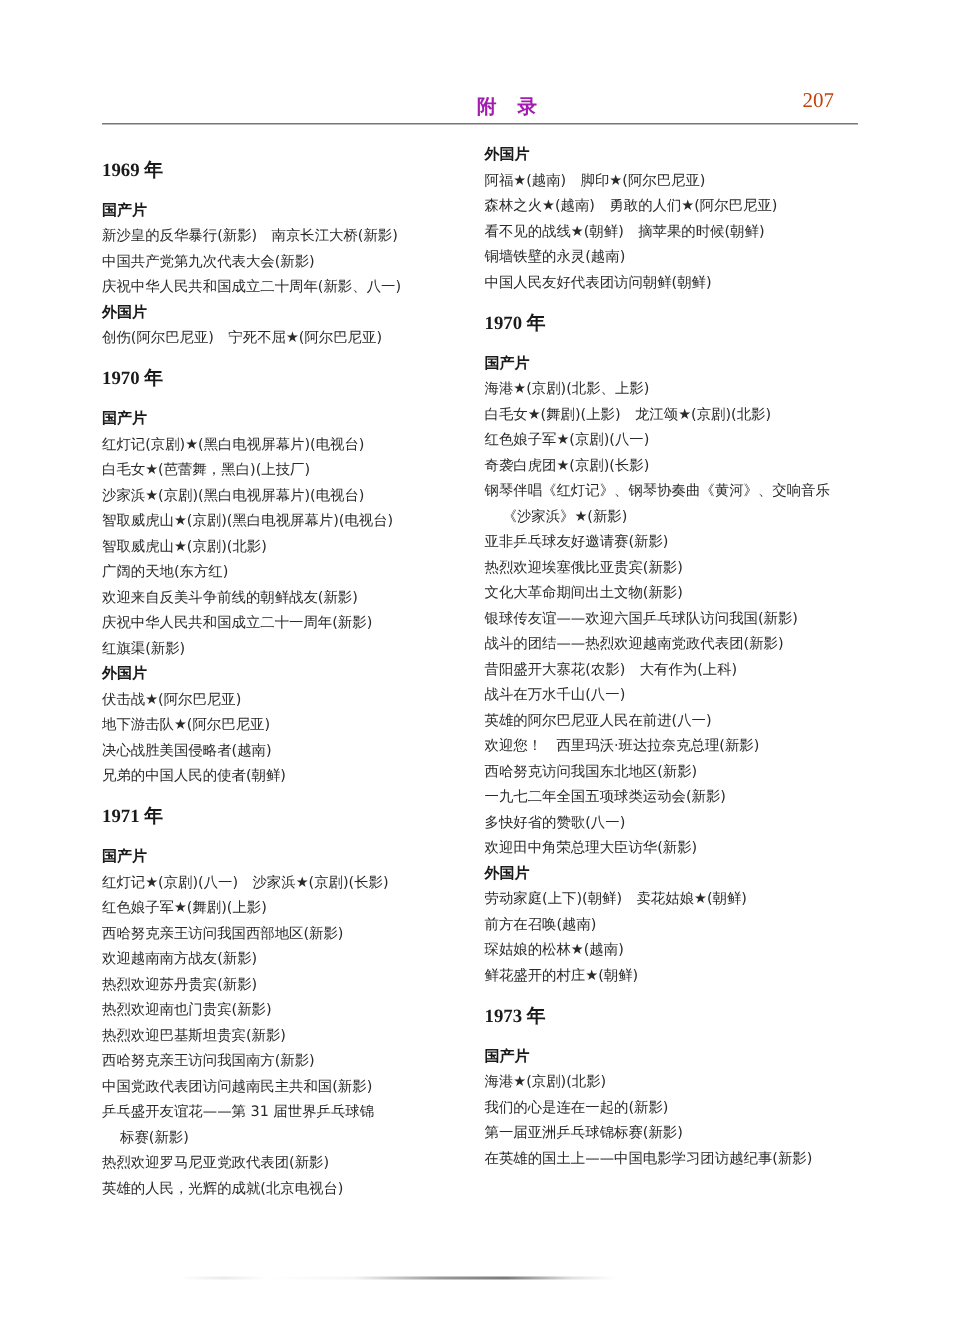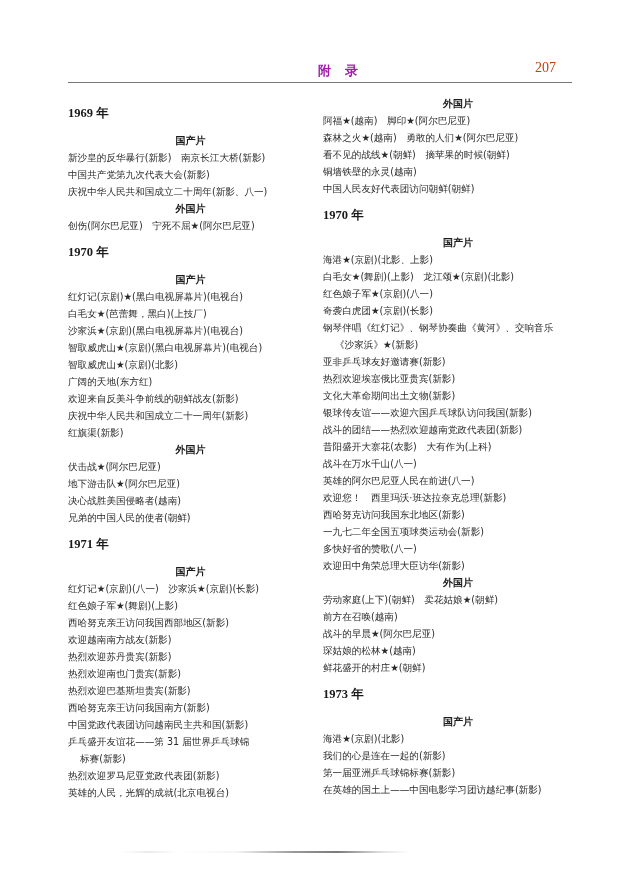--- a/index.html
+++ b/index.html
@@ -26,21 +26,21 @@
     position: absolute; top: 95px;
     font-size: 10.5px; line-height: 17px;
   }
   .col-left { left: 68px; width: 245px; }
   .col-right { left: 323px; width: 270px; }
   .year {
     text-align: left; font-weight: bold; font-size: 12.5px;
     margin: 10px 0 10px 0; height: 17px; line-height: 17px;
     font-family: "Liberation Serif", serif;
   }
-  .cat { font-weight: bold; font-family: "DejaVu Sans", sans-serif; font-size: 10px; text-align: center; }
+  .cat { font-weight: bold; font-family: "DejaVu Sans", sans-serif; font-size: 10px; }
   .item { white-space: nowrap; font-family: "DejaVu Sans", sans-serif; font-size: 9.6px; color: #2a2a2a; }
   .item.cont { padding-left: 12px; }
   .footer-scan {
     position: absolute; left: 120px; top: 851px; width: 290px; height: 2px;
     background: linear-gradient(90deg, #fff 0%, #ddd 10%, #fff 20%, #eee 40%, #555 60%, #222 75%, #ccc 90%, #fff 100%);
     opacity: 0.6;
   }
 </style>
 </head>
 <body>
@@ -115,21 +115,20 @@
     <div class="item">战斗在万水千山(八一)</div>
     <div class="item">英雄的阿尔巴尼亚人民在前进(八一)</div>
     <div class="item">欢迎您！　西里玛沃·班达拉奈克总理(新影)</div>
     <div class="item">西哈努克访问我国东北地区(新影)</div>
     <div class="item">一九七二年全国五项球类运动会(新影)</div>
     <div class="item">多快好省的赞歌(八一)</div>
     <div class="item">欢迎田中角荣总理大臣访华(新影)</div>
     <div class="cat">外国片</div>
     <div class="item">劳动家庭(上下)(朝鲜)　卖花姑娘★(朝鲜)</div>
     <div class="item">前方在召唤(越南)</div>
-    <div class="item">战斗的早晨★(阿尔巴尼亚)</div>
     <div class="item">琛姑娘的松林★(越南)</div>
     <div class="item">鲜花盛开的村庄★(朝鲜)</div>
     <div class="year">1973 年</div>
     <div class="cat">国产片</div>
     <div class="item">海港★(京剧)(北影)</div>
     <div class="item">我们的心是连在一起的(新影)</div>
     <div class="item">第一届亚洲乒乓球锦标赛(新影)</div>
     <div class="item">在英雄的国土上——中国电影学习团访越纪事(新影)</div>
   </div>
 

